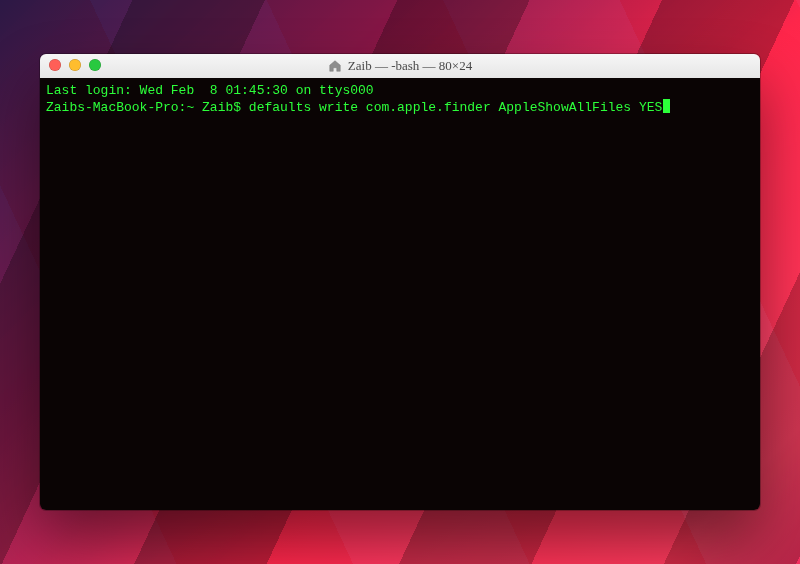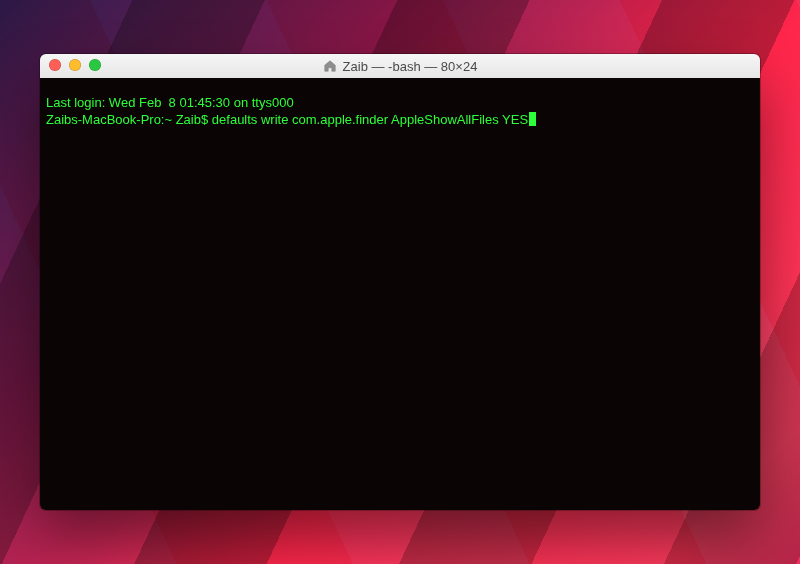--- a/index.html
+++ b/index.html
@@ -82,43 +82,44 @@
   .dot.green { background: #28c940; }
   .title-center {
     flex: 1;
     display: flex;
     align-items: center;
     justify-content: center;
     gap: 6px;
     font-size: 13px;
     color: #4a4a4a;
     user-select: none;
+    font-family: Liberation Serif, serif;
   }
   .home-icon {
     display: inline-flex;
     align-items: center;
     justify-content: center;
   }
   .home-icon svg {
     width: 14px;
     height: 14px;
     display: block;
   }
   .term {
     position: absolute;
     top: 24px;
     left: 0;
     right: 0;
     bottom: 0;
     background: #0a0404;
     color: #2cff3a;
-    font-family: Liberation Sans, sans-serif;
+    font-family: Liberation Mono, monospace;
     font-size: 13px;
     line-height: 17px;
-    padding: 16px 6px;
+    padding: 4px 6px;
     white-space: pre;
   }
   .cursor {
     display: inline-block;
     width: 7px;
     height: 14px;
     background: #2cff3a;
     vertical-align: -2px;
     margin-left: 1px;
   }

